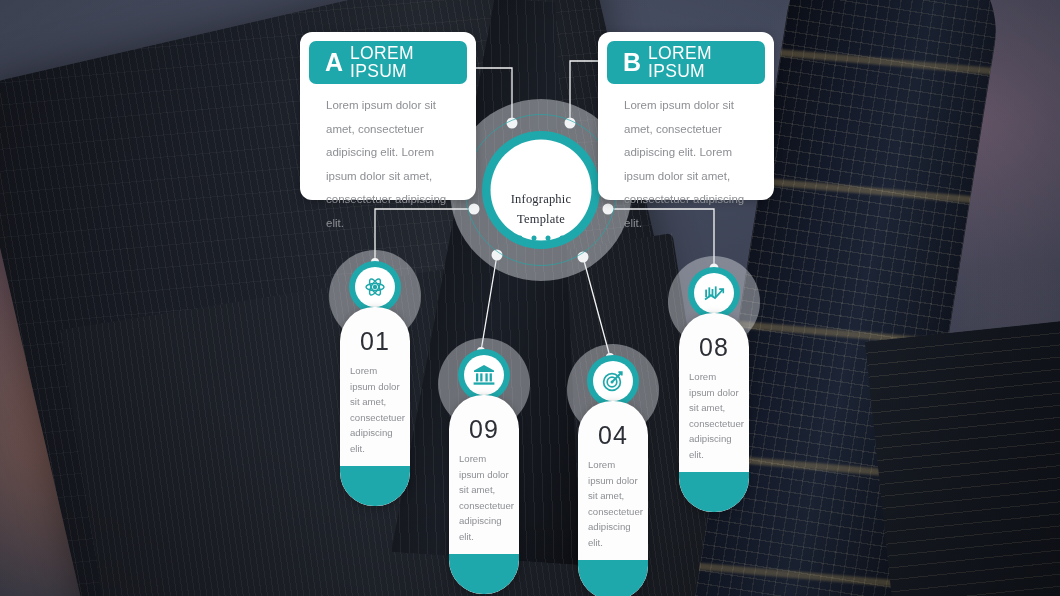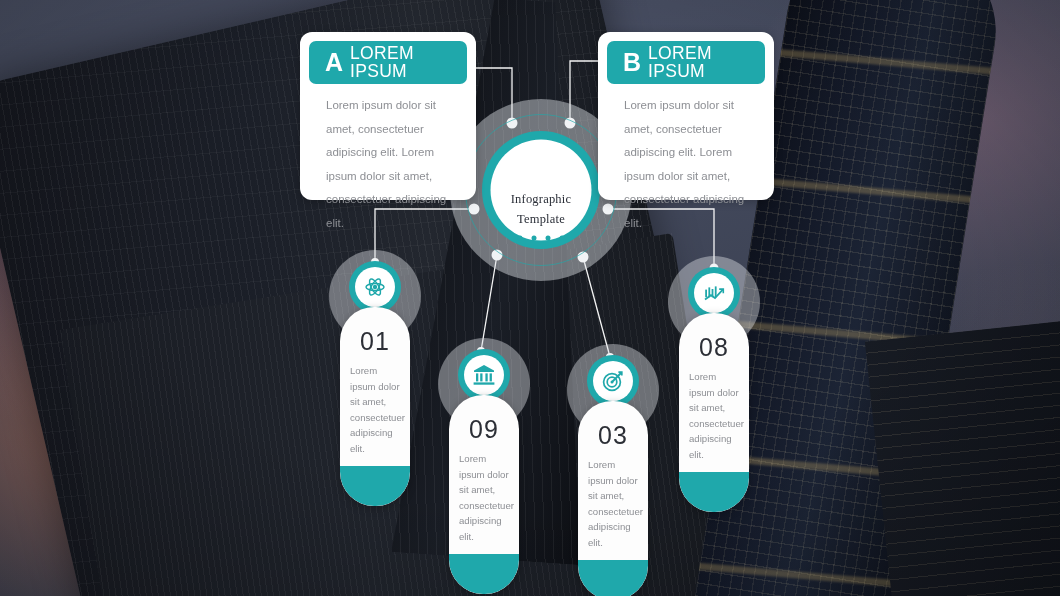--- a/index.html
+++ b/index.html
@@ -321,21 +321,21 @@
         <svg width="24" height="24" viewBox="0 0 24 24" fill="none" stroke="#1fa8ab" stroke-width="1.7">
           <circle cx="11" cy="13" r="8.4"></circle>
           <circle cx="11" cy="13" r="4.8"></circle>
           <circle cx="11" cy="13" r="1.5" fill="#1fa8ab" stroke="none"></circle>
           <path d="M11 13 L20.5 3.5" stroke-width="1.9"></path>
           <path d="M17.4 3.2 L20.8 3.2 L20.8 6.6" stroke-width="1.7"></path>
         </svg>
       </div>
     </div>
     <div class="pill">
-      <div class="num">03</div>
+      <div class="num">04</div>
       <div class="txt">Lorem  ipsum dolor sit amet, consectetuer adipiscing elit.</div>
       <div class="foot"></div>
     </div>
   </div>
 
   <div class="numwrap" id="card-04">
     <div class="halo"></div>
     <div class="badge">
       <div class="inner">
         <svg width="24" height="24" viewBox="0 0 24 24" fill="none" stroke="#1fa8ab" stroke-width="1.6">

